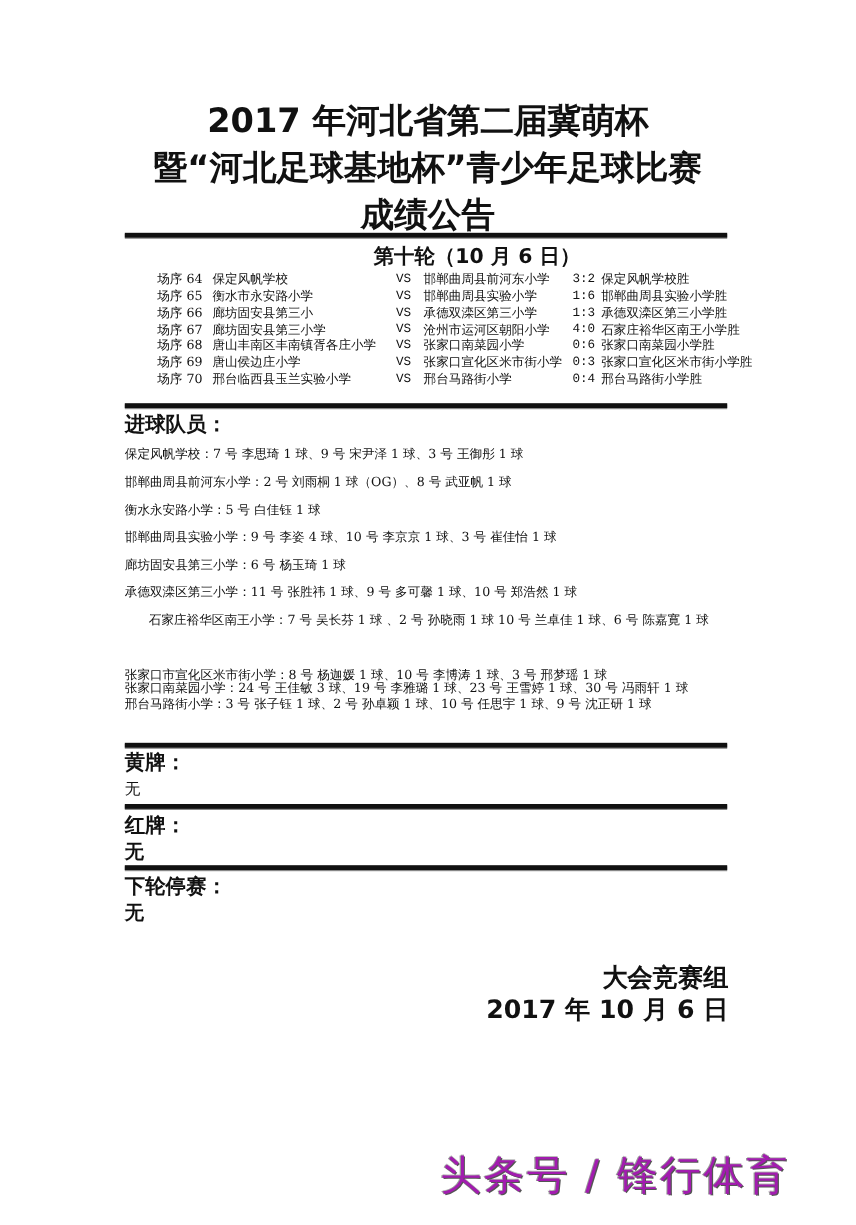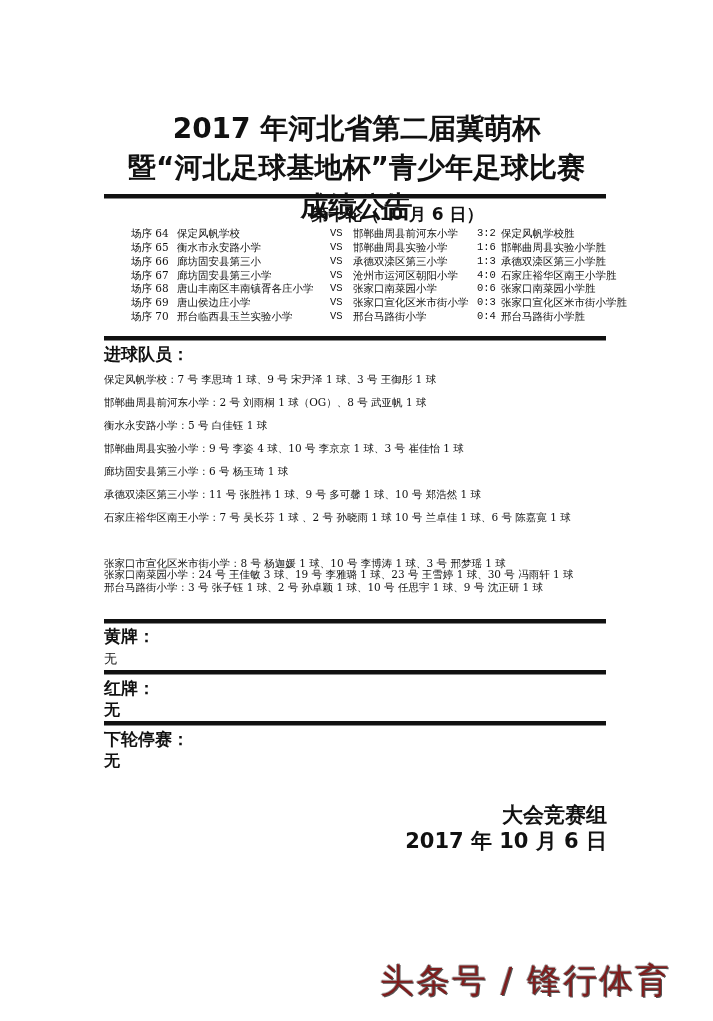--- a/index.html
+++ b/index.html
@@ -1,41 +1,41 @@
 <!DOCTYPE html>
 <html><head>
 <meta charset="utf-8">
 <style>
   html, body { margin: 0; padding: 0; background: #ffffff; }
   body { width: 713px; height: 1021px; position: relative; overflow: hidden;
          font-family: "DejaVu Sans", "Liberation Sans", sans-serif; color: #111; }
   .title-line { position: absolute; left: 0; width: 713px; text-align: center;
                 font-weight: bold; font-size: 28px; line-height: 34px; color: #111;
-                font-family: "DejaVu Sans", "Liberation Sans", sans-serif; letter-spacing: 0px; margin-top: 28px; }
+                font-family: "DejaVu Sans", "Liberation Sans", sans-serif; letter-spacing: 0px; }
   .rule { position: absolute; left: 104px; width: 502px; height: 4px; background: #111;
           box-shadow: 0 1px 0 #888; }
   .round-title { position: absolute; left: 0; width: 713px; text-align: center; top: 203px;
                  font-size: 17px; font-weight: bold; line-height: 22px; padding-left: 41px; }
   .match-row { position: absolute; left: 0; width: 713px; height: 14px; font-size: 10.5px;
                line-height: 14px; font-family: "DejaVu Serif", "Liberation Serif", serif; margin-left: 27px; }
   .match-row span { position: absolute; top: 0; white-space: nowrap; }
   .c-no { left: 104px; }
   .c-t1 { left: 150px; }
   .c-vs { left: 303px; font-family: "Liberation Mono", "DejaVu Sans Mono", monospace; }
   .c-t2 { left: 326px; }
   .c-sc { left: 450px; font-family: "Liberation Mono", "DejaVu Sans Mono", monospace; }
   .c-wn { left: 474px; }
   .section-head { position: absolute; left: 104px; font-size: 17px; font-weight: bold; line-height: 22px; }
   .scorer { position: absolute; left: 104px; font-size: 10.5px; line-height: 14px;
             font-family: "DejaVu Serif", "Liberation Serif", serif; white-space: nowrap; }
   .none-small { position: absolute; left: 104px; font-size: 13px; line-height: 16px; }
   .none-big { position: absolute; left: 104px; font-size: 16px; line-height: 20px; font-weight: bold; }
   .sign { position: absolute; right: 106px; font-size: 21px; font-weight: bold; line-height: 22px; text-align: right; }
-  .watermark { position: absolute; left: 380px; top: 960px; font-size: 34px; line-height: 40px;
-               color: #7f1d1d; letter-spacing: 2px;
+  .watermark { position: absolute; left: 367px; top: 960px; font-size: 34px; line-height: 40px;
+               color: #a21caf; letter-spacing: 2px;
                text-shadow: 1px 1px 0 #555, -1px 0 0 #999, 0 -1px 0 #bbb; white-space: nowrap; }
 </style>
 </head>
 <body>
 
 <div class="title-line" style="top:84px;">2017 年河北省第二届冀萌杯</div>
 <div class="title-line" style="top:123px;">暨“河北足球基地杯”青少年足球比赛</div>
 <div class="title-line" style="top:162px;">成绩公告</div>
 
 <div class="rule" style="top:194px;"></div>
@@ -104,21 +104,21 @@
 <div class="rule" style="top:336px;"></div>
 
 <div class="section-head" style="top:343px;">进球队员：</div>
 <div>
   <div class="scorer" style="top:372px;">保定风帆学校：7 号  李思琦 1 球、9 号  宋尹泽 1 球、3 号  王御彤 1 球</div>
   <div class="scorer" style="top:395px;">邯郸曲周县前河东小学：2 号  刘雨桐 1 球（OG）、8 号  武亚帆 1 球</div>
   <div class="scorer" style="top:418px;">衡水永安路小学：5 号  白佳钰 1 球</div>
   <div class="scorer" style="top:441px;">邯郸曲周县实验小学：9 号  李姿 4 球、10 号  李京京 1 球、3 号  崔佳怡 1 球</div>
   <div class="scorer" style="top:464px;">廊坊固安县第三小学：6 号  杨玉琦 1 球</div>
   <div class="scorer" style="top:487px;">承德双滦区第三小学：11 号  张胜祎 1 球、9 号  多可馨 1 球、10 号  郑浩然 1 球</div>
-  <div class="scorer" style="top:510px;">石家庄裕华区南王小学：7 号  吴长芬 1 球 、2 号  孙晓雨 1 球  10 号  兰卓佳 1 球、6 号  陈嘉寛 1 球</div>
+  <div class="scorer" style="top:510px;margin-left:20px;">石家庄裕华区南王小学：7 号  吴长芬 1 球 、2 号  孙晓雨 1 球  10 号  兰卓佳 1 球、6 号  陈嘉寛 1 球</div>
   <div class="scorer" style="top:533px;margin-top:34px;">张家口南菜园小学：24 号  王佳敏 3 球、19 号  李雅璐 1 球、23 号  王雪婷 1 球、30 号  冯雨轩 1 球</div>
   <div class="scorer" style="top:556px;">张家口市宣化区米市街小学：8 号  杨迦媛 1 球、10 号  李博涛 1 球、3 号  邢梦瑶 1 球</div>
   <div class="scorer" style="top:580px;">邢台马路街小学：3 号  张子钰 1 球、2 号  孙卓颖 1 球、10 号  任思宇 1 球、9 号  沈正研 1 球</div>
 </div>
 
 <div class="rule" style="top:619px;"></div>
 
 <div class="section-head" style="top:625px;">黄牌：</div>
 <div class="none-small" style="top:651px;">无</div>
 

